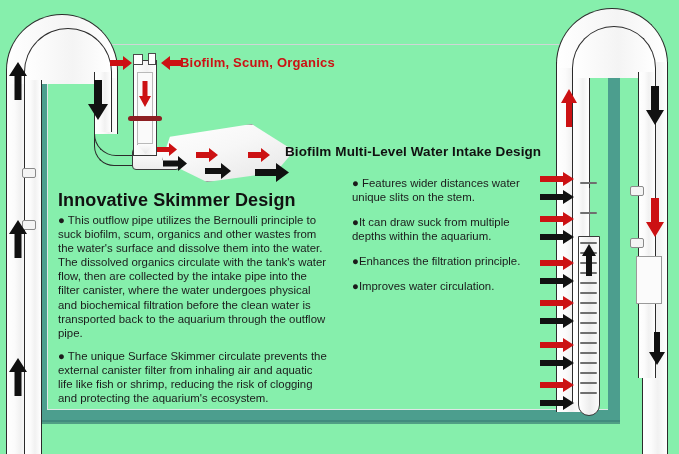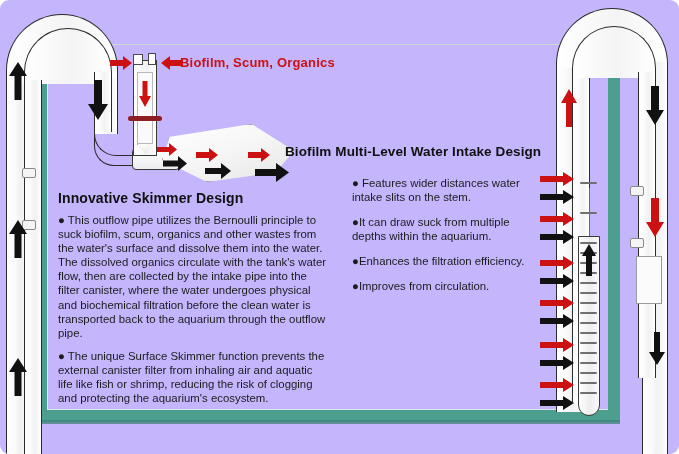--- a/index.html
+++ b/index.html
@@ -1,20 +1,20 @@
 <!DOCTYPE html>
 <html><head>
 <meta charset="utf-8">
 <style>
   html,body{margin:0;padding:0;background:#ffffff;}
   body{width:679px;height:454px;overflow:hidden;
        font-family:"Liberation Sans", sans-serif;
        -webkit-font-smoothing:antialiased;}
 
-  #stage{position:relative;width:679px;height:454px;background:#c4b5fd;overflow:hidden;border-radius:9px;}
+  #stage{position:relative;width:679px;height:454px;background:#86efac;overflow:hidden;}
 
   
   .tank-wall{position:absolute;background:#4c9e8e;}
   .tank-left  {left:35px; top:42px;  width:12px; height:380px;}
   .tank-right {left:608px;top:42px;  width:12px; height:380px;}
   .tank-bottom{left:35px; top:410px; width:585px;height:12px;}
   .tank-bottom-shade{position:absolute;left:35px;top:420px;width:585px;height:4px;
                      background:#3d8478;opacity:.75;}
   .tank-inner-edge{position:absolute;left:47px;top:42px;width:561px;height:368px;
                    border-left:1px solid #dfe7e6;border-bottom:1px solid #dfe7e6;
@@ -103,21 +103,21 @@
   
   .cup{position:absolute;width:14px;height:10px;background:#f4f4f4;
        border:1px solid #8a8a8a;box-sizing:border-box;border-radius:2px;}
 
   
   .arw{position:absolute;}
   .arw svg{display:block;}
 
   
   .h-title{position:absolute;font-weight:bold;color:#111;letter-spacing:.1px;}
-  #title-left {left:58px; top:190px;font-size:14px;text-align:right;}
+  #title-left {left:58px; top:190px;font-size:18px;text-align:right;}
   #title-right{left:285px;top:144px;font-size:13.5px;}
 
   .body-txt{position:absolute;color:#1b1b1b;font-size:11.4px;line-height:14.1px;}
   #para1{left:58px; top:213px;width:272px;}
   #para2{left:58px; top:349px;width:272px;}
 
   .blist{position:absolute;list-style:none;margin:0;padding:0;}
   .blist li{position:relative;color:#1b1b1b;font-size:11.4px;line-height:14.1px;}
   #bullets{left:352px;top:176px;width:190px;}
   #bullets li{margin-bottom:11px;}
@@ -359,24 +359,24 @@
         <path d="M9 35 L17 22 L12 22 L12 2 L6 2 L6 22 L1 22 Z" fill="#111"></path>
       </svg>
   </div>
 
   <div class="lbl-red" id="biofilm-label">Biofilm, Scum, Organics</div>
 
   <div class="h-title" id="title-left">Innovative Skimmer Design</div>
 
   <div class="body-txt" id="para1">● This outflow pipe utilizes the Bernoulli principle to suck biofilm, scum, organics and other wastes from the water's surface and dissolve them into the water. The dissolved organics circulate with the tank's water flow, then are collected by the intake pipe into the filter canister, where the water undergoes physical and biochemical filtration before the clean water is transported back to the aquarium through the outflow pipe.</div>
 
-  <div class="body-txt" id="para2">● The unique Surface Skimmer function prevents the external canister filter from inhaling air and aquatic life like fish or shrimp, reducing the risk of clogging and protecting the aquarium's ecosystem.</div>
+  <div class="body-txt" id="para2">● The unique Surface Skimmer circulate prevents the external canister filter from inhaling air and aquatic life like fish or shrimp, reducing the risk of clogging and protecting the aquarium's ecosystem.</div>
 
   <div class="h-title" id="title-right">Biofilm Multi-Level Water Intake Design</div>
 
   <ul class="blist" id="bullets">
-    <li>● Features wider distances water intake slits on the stem.</li>
+    <li>● Features wider distances water unique slits on the stem.</li>
     <li>●It can draw suck from multiple depths within the aquarium.</li>
-    <li>●Enhances the filtration efficiency.</li>
-    <li>●Improves from circulation.</li>
+    <li>●Enhances the filtration principle.</li>
+    <li>●Improves water circulation.</li>
   </ul>
 
 </div>
 
 </body></html>

